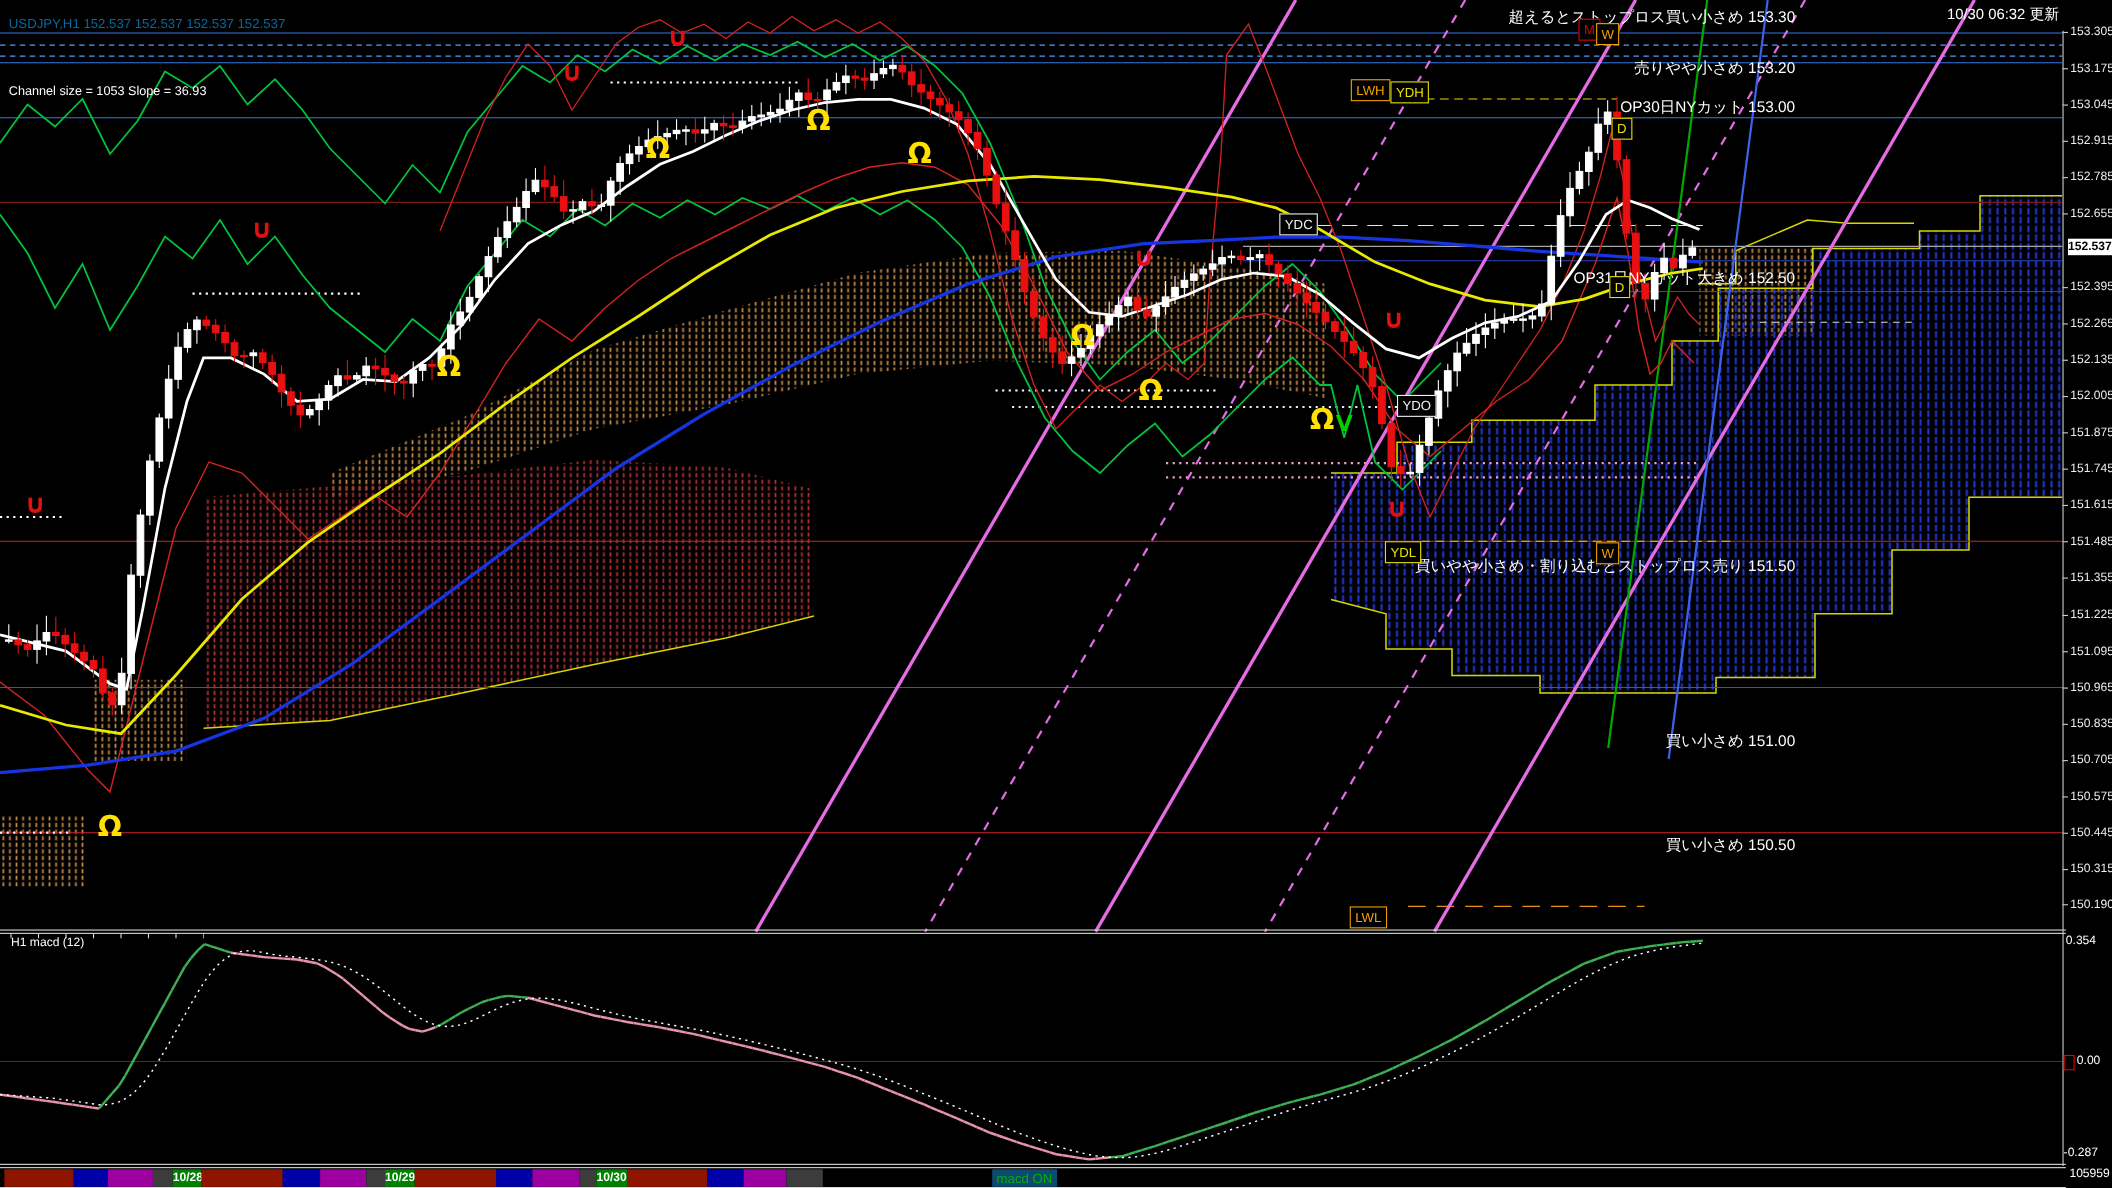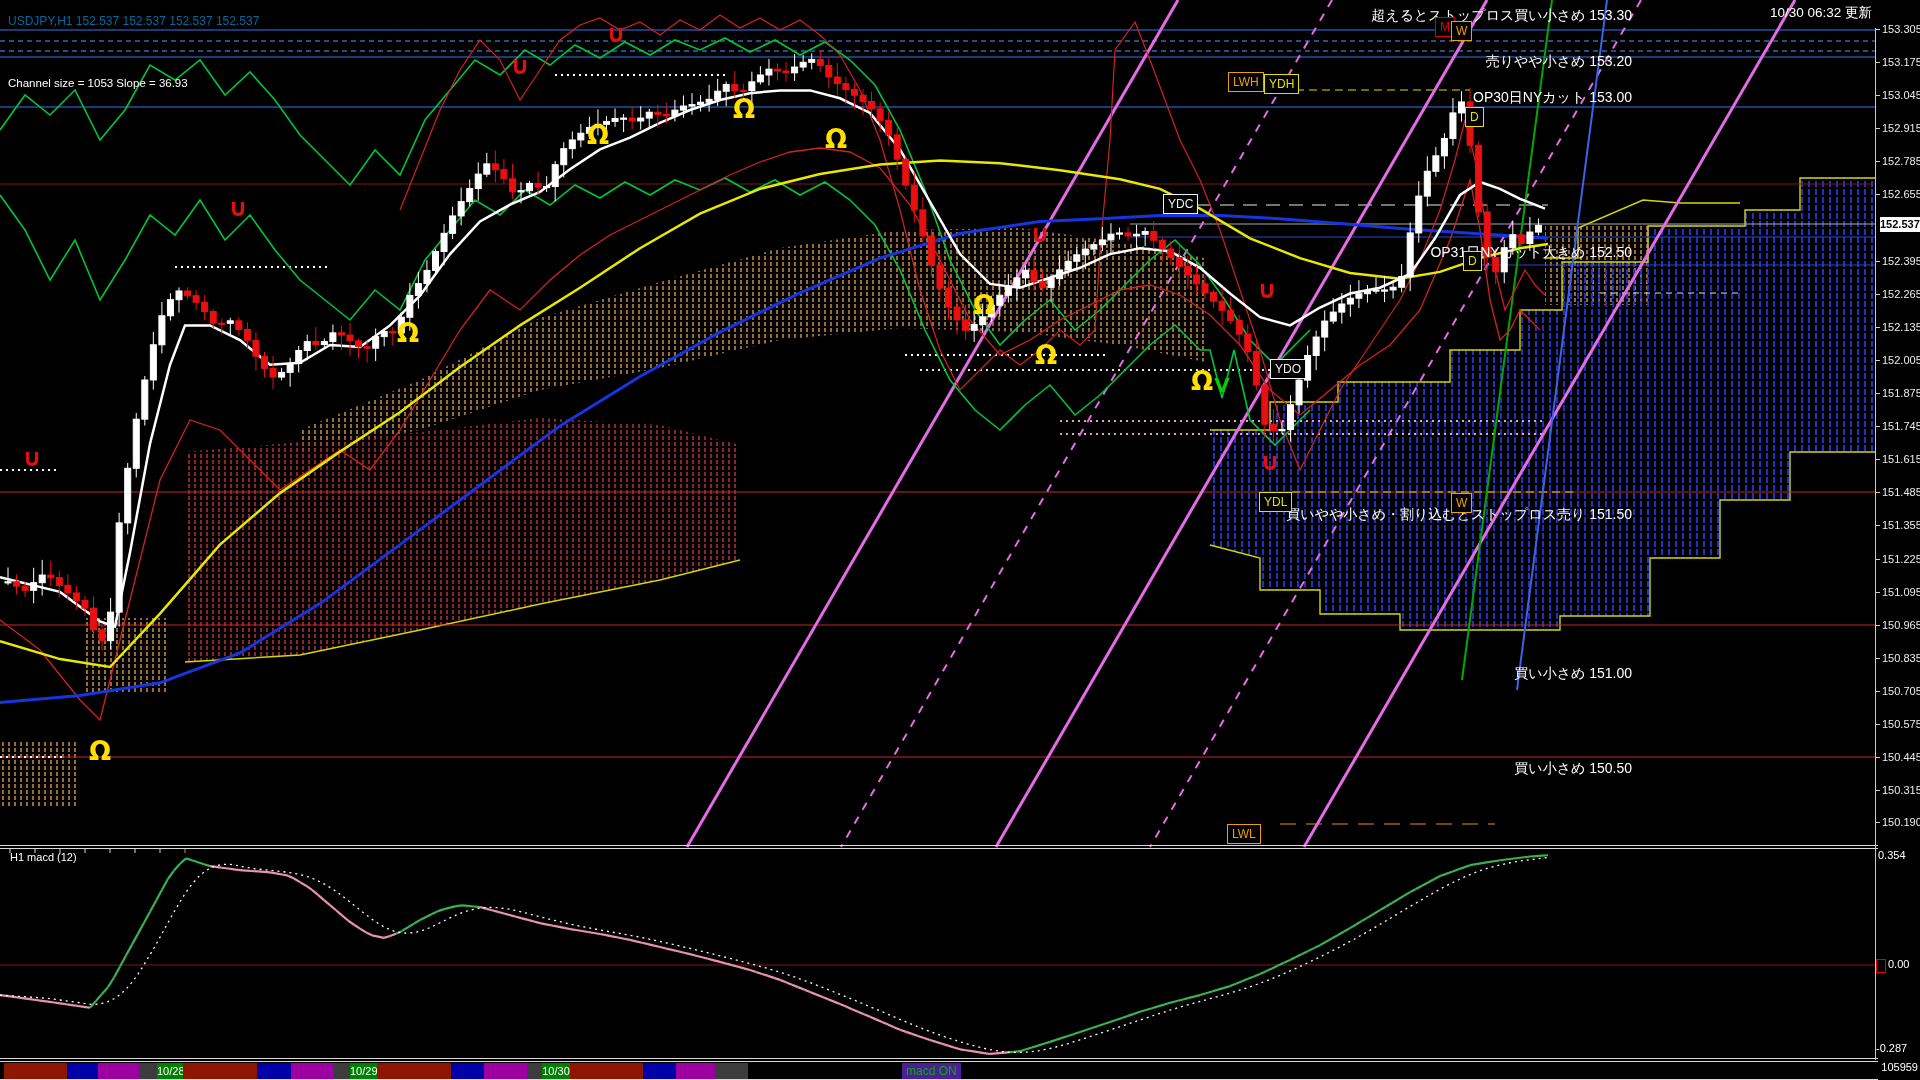--- a/index.html
+++ b/index.html
@@ -20,22 +20,22 @@
   .sep{position:absolute;left:0;width:1878px;height:1px;background:#d9d9d9;}
   #axis-vline{position:absolute;left:1875px;top:28px;width:1px;height:1032px;background:#c9c9c9;}
   #macd-label{left:10px;top:851px;font-size:11px;}
   #macd-max{left:1878px;top:849px;font-size:11px;}
   #macd-zero{left:1888px;top:958px;font-size:11px;}
   #macd-min{left:1876px;top:1042px;font-size:11px;}
   #macd-zero-marker{position:absolute;left:1876px;top:959px;width:8px;height:12px;border:1px solid #e00000;}
   #volume-val{right:2px;top:1061px;font-size:11px;}
   #session-bar{position:absolute;left:0;top:1063px;width:1878px;height:16px;background:#000;}
   .seg{position:absolute;top:0;height:16px;}
-  .seg span{display:block;text-align:center;font-size:11px;font-weight:normal;color:#fff;line-height:16px;}
-  #macd-on{position:absolute;left:902px;top:1063px;font-size:12px;color:#00b400;background:#4c1d95;
+  .seg span{display:block;text-align:center;font-size:11px;font-weight:bold;color:#fff;line-height:16px;}
+  #macd-on{position:absolute;left:902px;top:1063px;font-size:12px;color:#00b400;background:#0c4a6e;
            padding:0 4px;line-height:16px;}
 </style>
 </head>
 <body>
 
 <div id="screen">
   <svg id="chart-svg" width="1875" height="1080">
     <defs>
       <pattern id="hatch-tan" width="6" height="6" patternUnits="userSpaceOnUse">
         <path d="M3 0 V2 M3 4 V6" stroke="#c08845" stroke-width="1.6"></path>

